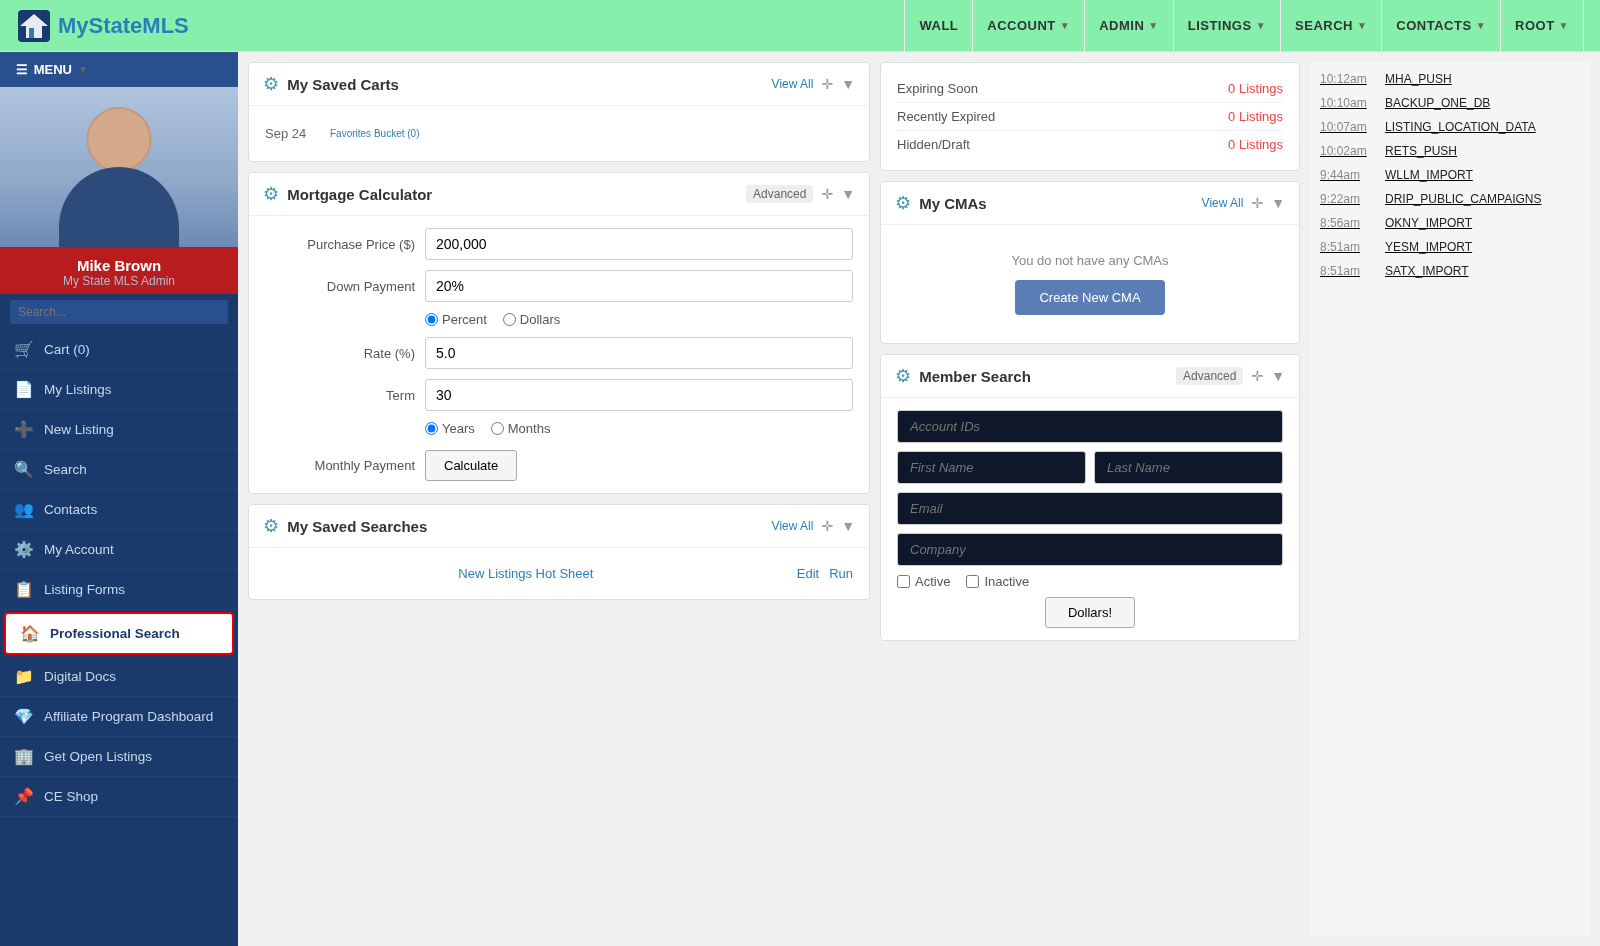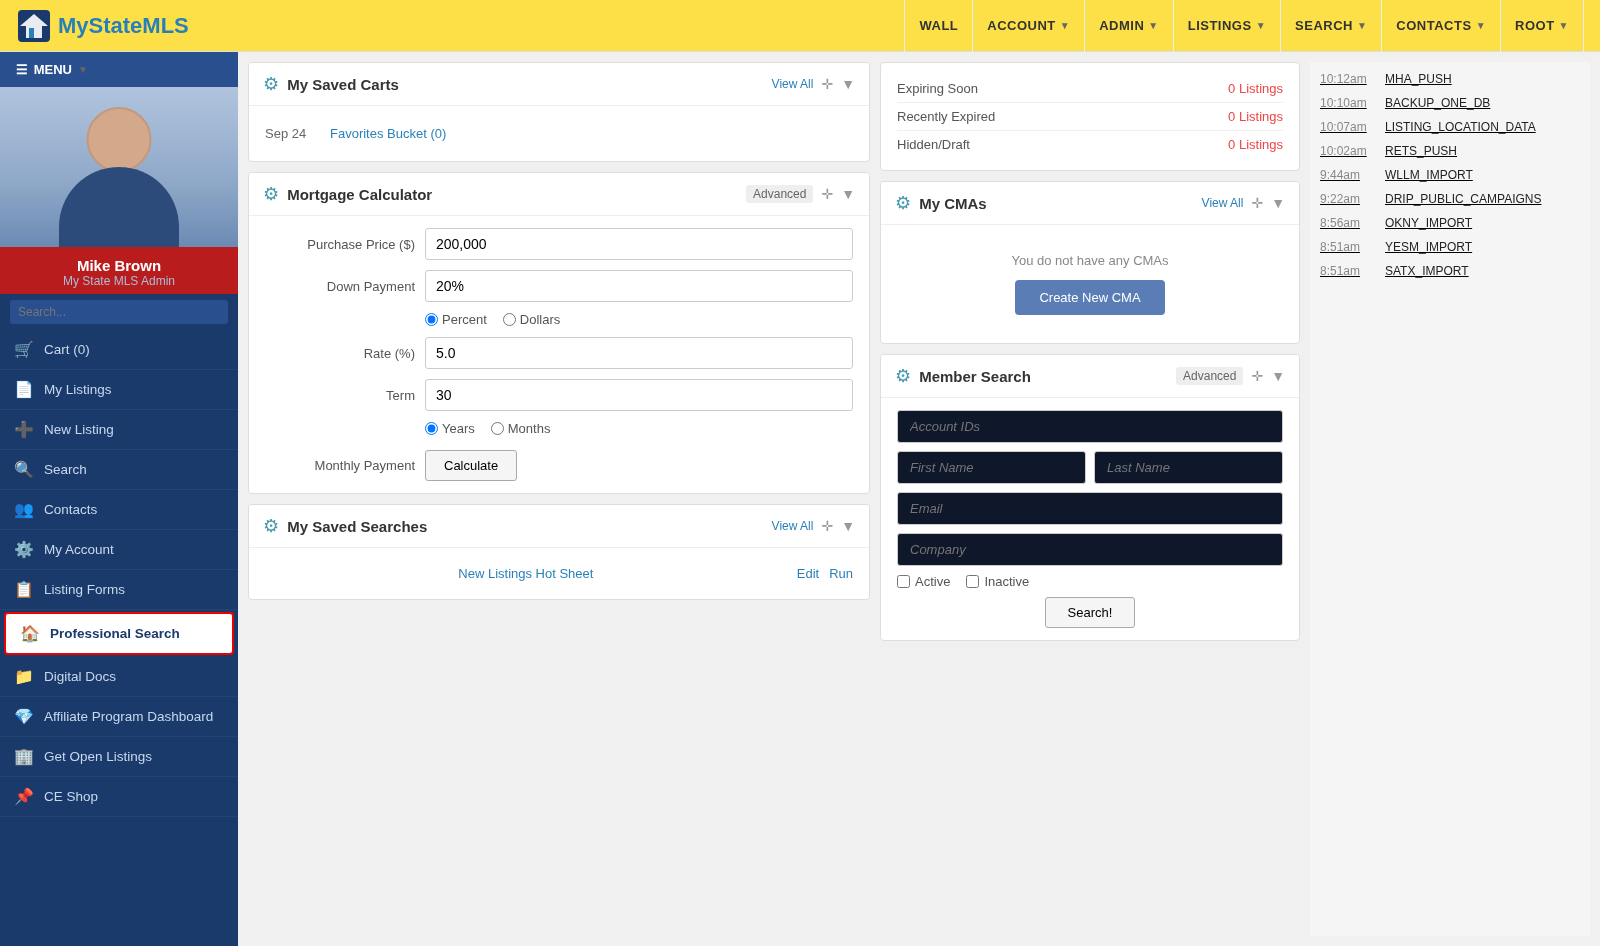--- a/index.html
+++ b/index.html
@@ -1,20 +1,20 @@
 <!DOCTYPE html>
 <html><head>
   <meta charset="utf-8">
   <style>
     * { box-sizing: border-box; margin: 0; padding: 0; }
     body { font-family: Arial, sans-serif; font-size: 14px; background: #f0f0f0; display: flex; flex-direction: column; height: 946px; overflow: hidden; }
 
     
     .top-nav {
-      background: #fde047;
+      background: #86efac;
       border-bottom: 1px solid #ddd;
       display: flex;
       align-items: center;
       padding: 0 16px;
       height: 52px;
       flex-shrink: 0;
     }
     .logo {
       display: flex;
       align-items: center;
@@ -170,21 +170,21 @@
     .widget-body { padding: 12px 16px; }
 
     
     .saved-carts-row {
       display: flex;
       align-items: center;
       gap: 10px;
       padding: 8px 0;
     }
     .saved-carts-date { color: #666; font-size: 13px; min-width: 55px; }
-    .saved-carts-link { color: #2980b9; font-size: 13px; cursor: pointer; }
+    .saved-carts-link { color: #2980b9; font-size: 10px; cursor: pointer; }
 
     
     .calc-form { display: flex; flex-direction: column; gap: 10px; }
     .calc-row {
       display: flex;
       align-items: center;
       gap: 10px;
     }
     .calc-label {
       width: 150px;
@@ -683,21 +683,21 @@
               <div class="ms-checkbox-row">
                 <label class="ms-checkbox-item">
                   <input type="checkbox" style="">
                   <span>Active</span>
                 </label>
                 <label class="ms-checkbox-item">
                   <input type="checkbox" style="">
                   <span>Inactive</span>
                 </label>
               </div>
-              <button class="ms-search-btn">Search!</button>
+              <button class="ms-search-btn">Dollars!</button>
             </div>
           </div>
         </div>
 
       </div>
 
       <div class="activity-col">
         <div class="activity-list" id="activity-list">
         <div class="activity-item">
               <span class="activity-time">10:12am</span>

